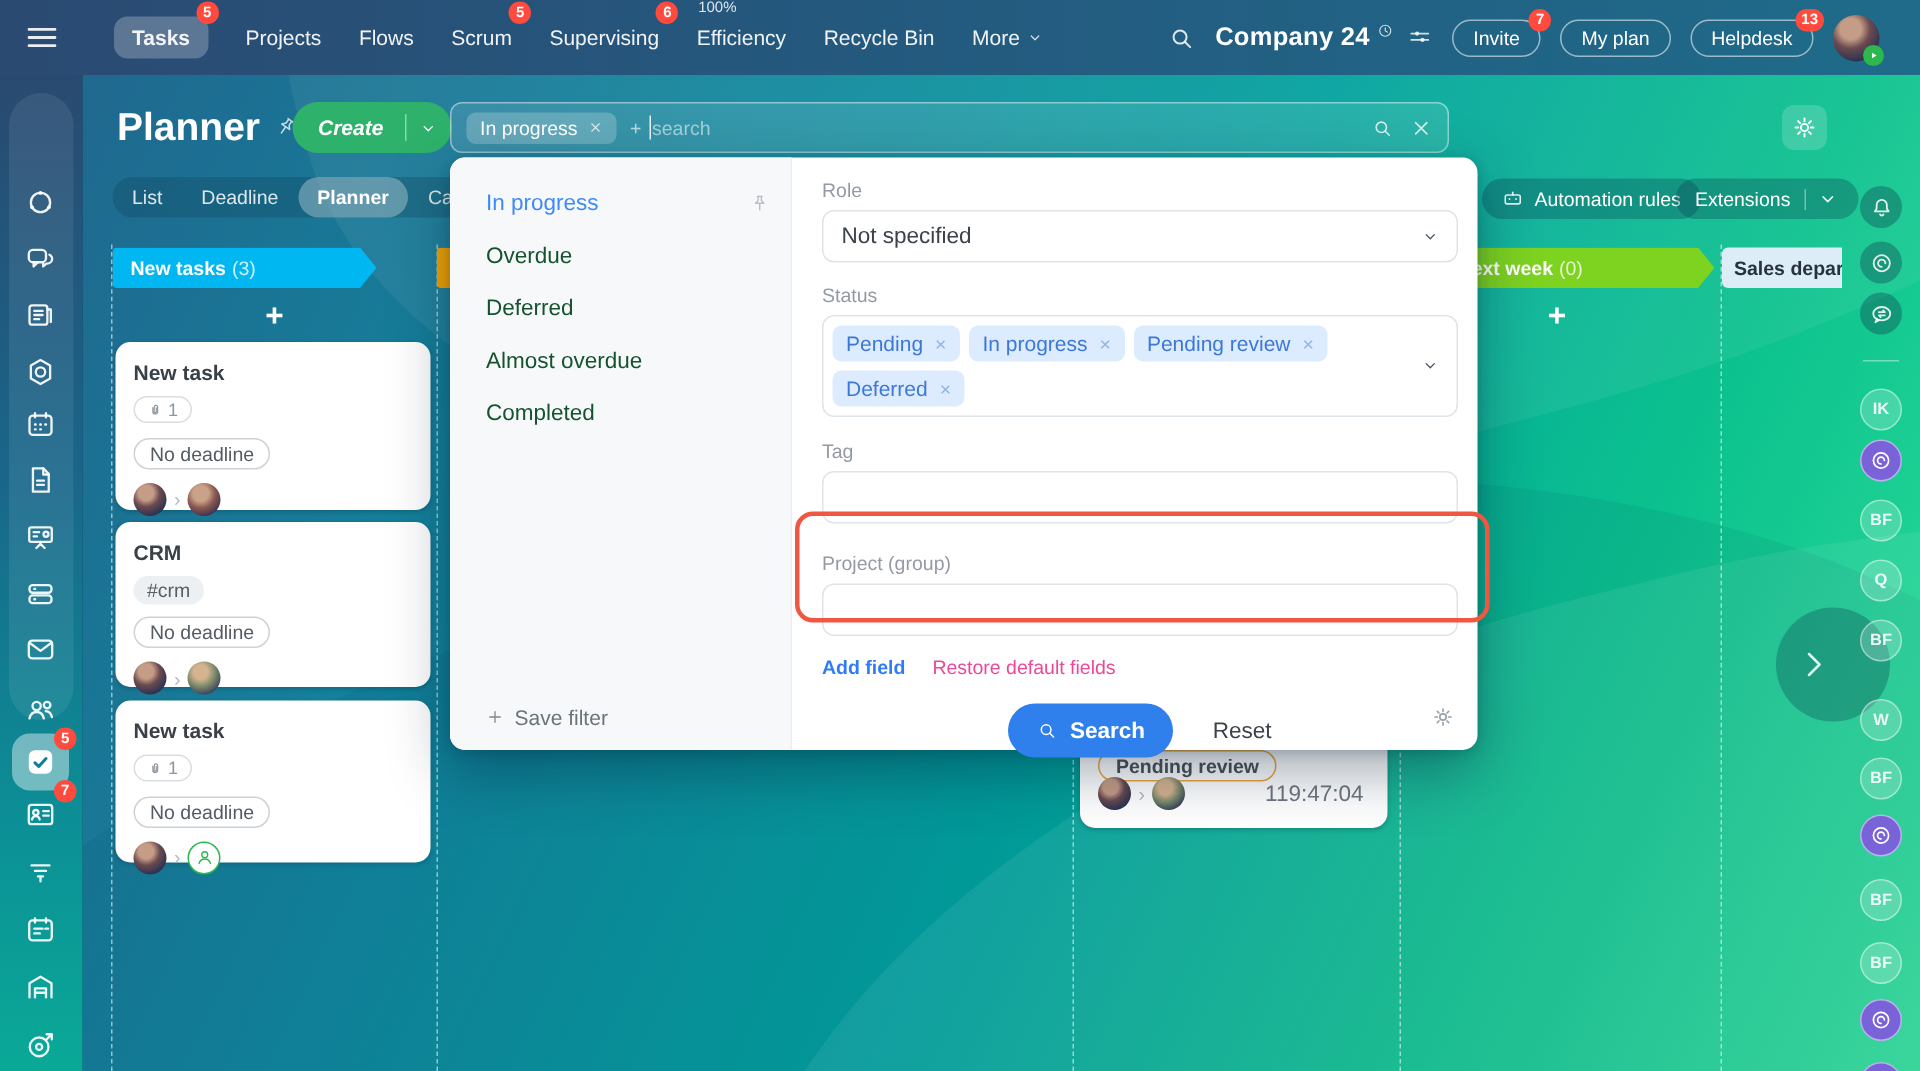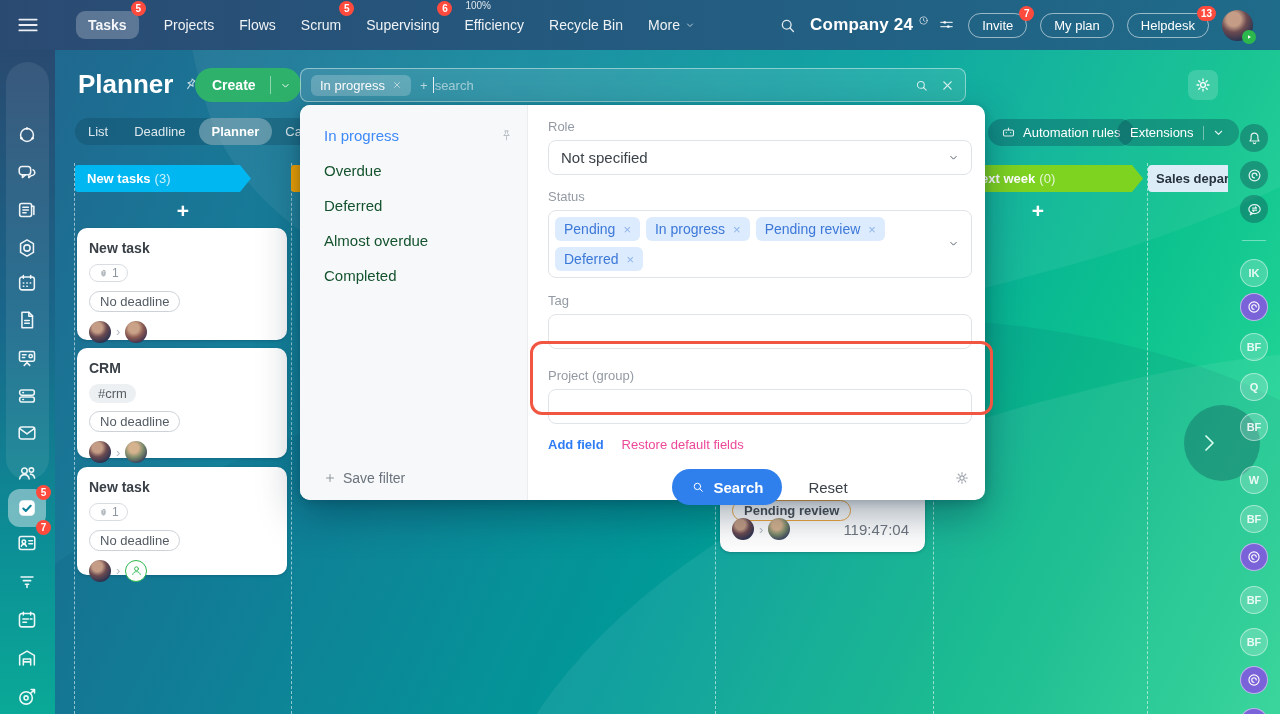--- a/index.html
+++ b/index.html
@@ -99,21 +99,21 @@
     color:rgba(255,255,255,.88);font-size:11px;font-weight:bold;}
   .rail-copilot{background:#7a63d8;border:1px solid rgba(255,255,255,.5);color:#fff;}
   .rail-copilot .icon{width:16px;height:16px;}
   .rail-divider{position:absolute;left:14px;width:24px;height:0;border-top:1px solid rgba(255,255,255,.4);}
 
   
   .page-title{position:absolute;left:78px;top:69px;color:#fff;font-size:26px;font-weight:bold;z-index:10;display:flex;align-items:center;gap:10px;}
   .page-title .icon{width:15px;height:15px;color:rgba(255,255,255,.75);transform:rotate(35deg);cursor:pointer;}
   .create-btn{position:absolute;left:195px;top:68px;height:34px;border-radius:17px;background:var(--create_green);
     display:flex;align-items:center;color:#fff;z-index:10;cursor:pointer;}
-  .create-btn .lbl{font-size:14px;font-weight:bold;padding:0 14px 0 17px;}
+  .create-btn .lbl{font-size:14px;font-weight:bold;padding:0 14px 0 17px;font-style:italic;}
   .create-btn .div{width:1px;height:18px;background:rgba(255,255,255,.45);}
   .create-btn .chev{width:30px;display:flex;justify-content:center;}
   .create-btn .icon{width:13px;height:13px;}
   .searchbar{position:absolute;left:300px;top:68px;width:666px;height:34px;border:1px solid rgba(255,255,255,.45);
     border-radius:8px;background:rgba(255,255,255,.10);display:flex;align-items:center;padding:0 10px;z-index:10;cursor:text;}
   .sb-chip{display:flex;align-items:center;gap:7px;background:rgba(255,255,255,.22);border-radius:6px;
     padding:3px 9px;color:#fff;font-size:13px;}
   .sb-chip .icon{width:10px;height:10px;color:rgba(255,255,255,.8);cursor:pointer;}
   .sb-plus{color:rgba(255,255,255,.65);font-size:13px;margin-left:9px;}
   .sb-caret{width:1px;height:16px;background:rgba(255,255,255,.9);margin:0 1px 0 5px;}

